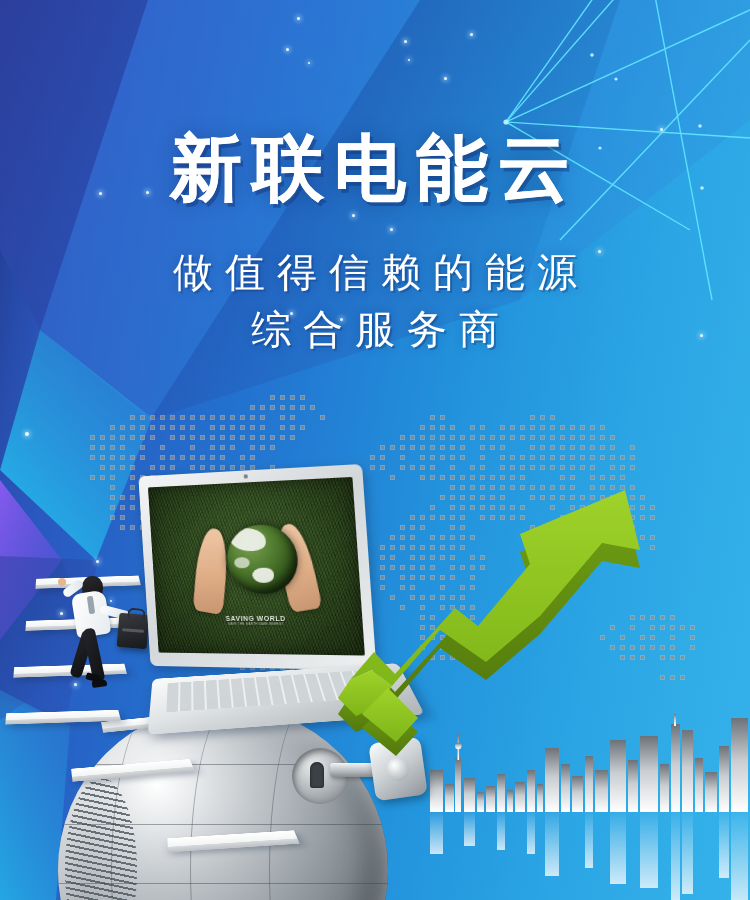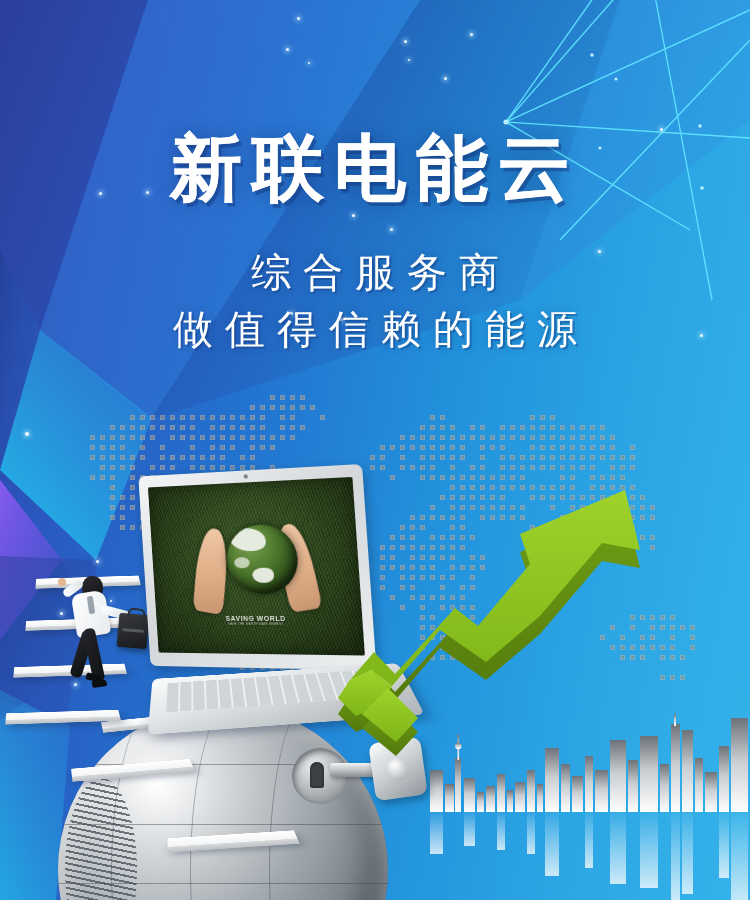--- a/index.html
+++ b/index.html
@@ -899,22 +899,22 @@
       <span class="wmdot" style="left: 230px; top: 310px; background: rgb(154, 148, 140);"></span>
       <span class="wmdot" style="left: 240px; top: 310px; background: rgb(154, 148, 140);"></span>
       <span class="wmdot" style="left: 220px; top: 320px; background: rgb(154, 148, 140);"></span>
       <span class="wmdot" style="left: 240px; top: 320px; background: rgb(154, 148, 140);"></span>
     </div>
 
   <div class="title-wrap">
     <span class="title">新联电能云</span>
   </div>
   <div class="sub-wrap">
+    <span class="sub">做值得信赖的能源</span>
     <span class="sub">综合服务商</span>
-    <span class="sub">做值得信赖的能源</span>
   </div>
 
   <div class="art">
 
     <div class="city">
       <svg width="322" height="188" viewBox="0 0 322 188" xmlns="http://www.w3.org/2000/svg">
         <defs>
           <linearGradient id="bld" x1="0" y1="0" x2="0" y2="1">
             <stop offset="0" stop-color="#6c7279"></stop>
             <stop offset="0.45" stop-color="#c9cdd1"></stop>

